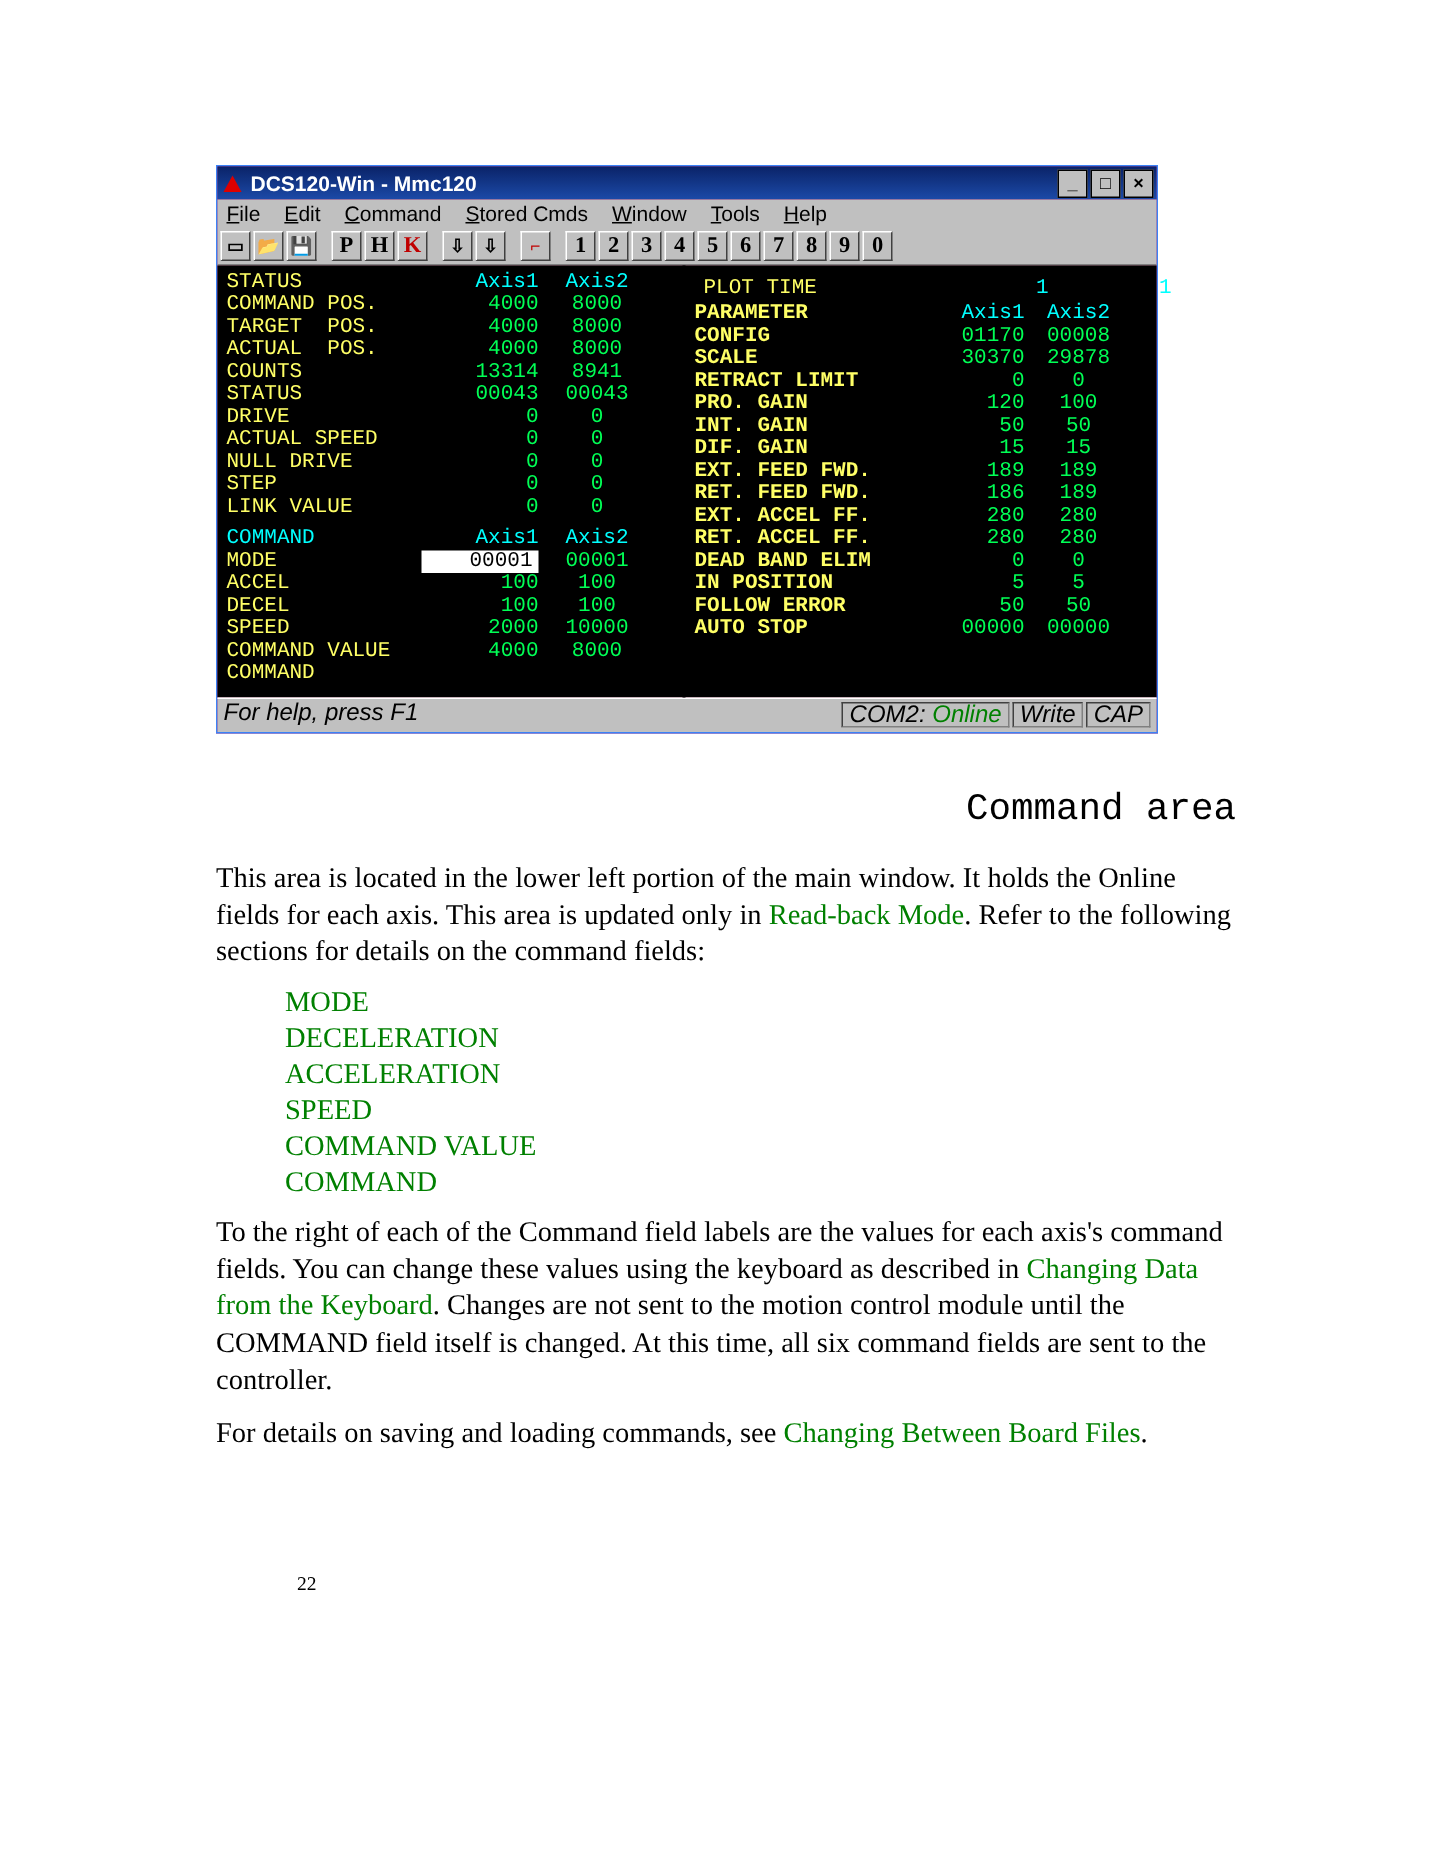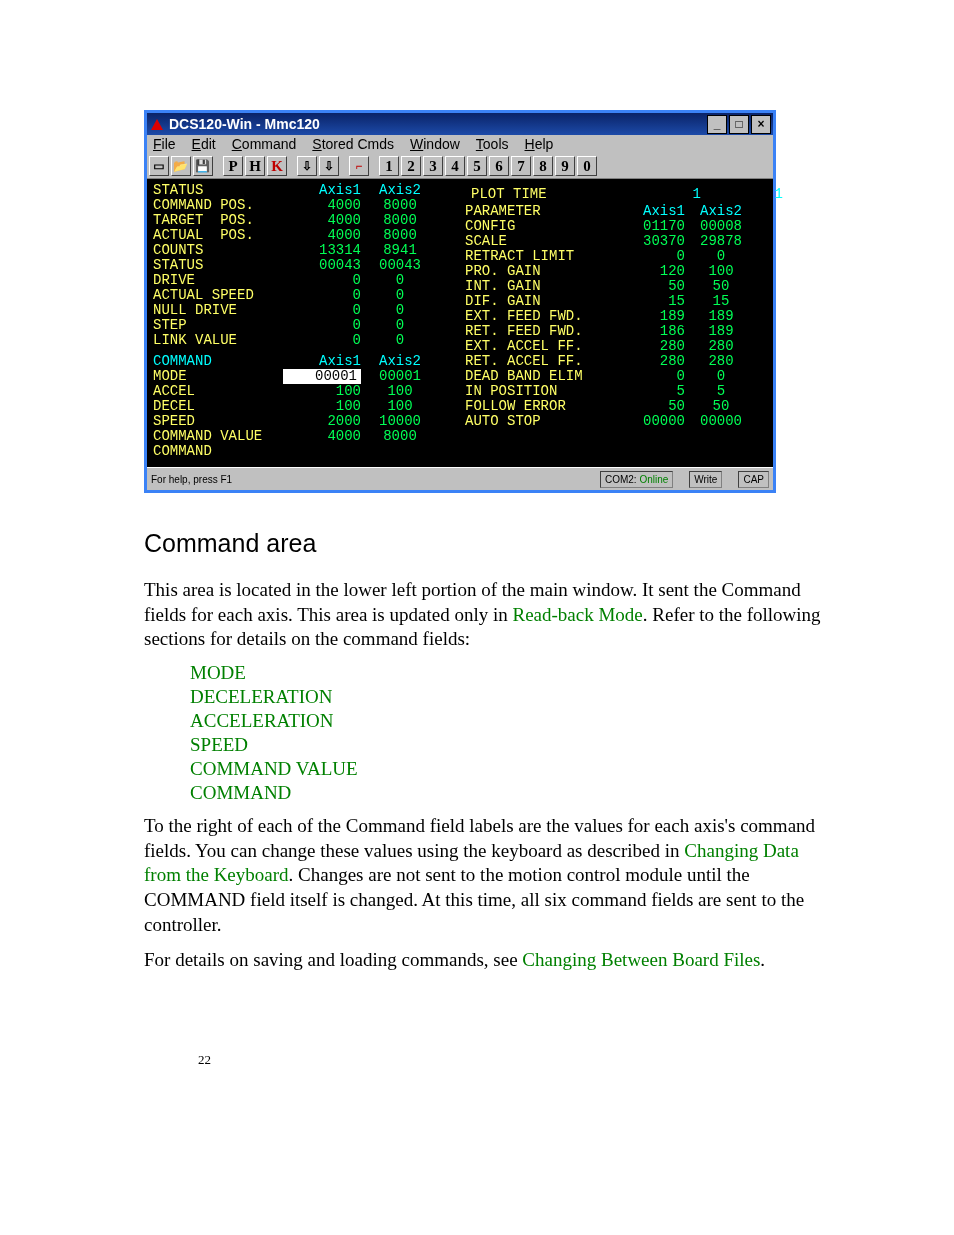--- a/index.html
+++ b/index.html
@@ -10,21 +10,21 @@
     background: #fff;
   }
   .page {
     width: 954px;
     padding: 110px 130px 40px 144px;
     box-sizing: border-box;
   }
   
   .appwin {
     width: 626px;
-    border: 3px solid #3b82f6;
+    border: 1px solid #3b82f6;
     background: #be185d;
     font-family: "Lucida Console","Courier New",monospace;
     font-size: 14px;
     line-height: 15px;
   }
   .titlebar {
     height: 22px;
     background: linear-gradient(#0a2368,#1c4aa8);
     color: #fff;
     display: flex;
@@ -100,48 +100,50 @@
   .lbl { color: #ffff66; width: 130px; }
   .v1  { color: #00ff55; width: 78px; text-align: right; }
   .v2  { color: #00ff55; width: 78px; text-align: center; }
   .hdr .v1, .hdr .v2 { color:#00ffff; }
   .plot { display:flex; color:#ffff66; padding:4px 8px 2px 6px;}
   .plot .pv { color:#00ffff; width:82px; text-align:right;}
   .cmdhdr .lbl{ color:#00ffff;}
   .cmdhdr .v1,.cmdhdr .v2{ color:#00ffff;}
   .sel .v1 { background:#fff; color:#000; padding-right:4px; width:74px;}
   .sep { height:6px; }
-  .right .lbl { width: 148px; }
+  .right .lbl { width: 148px; font-weight: bold; }
   .right .v1 { width: 72px; }
   .right .v2 { width: 72px; }
   
   .statusbar {
     background:#c0c0c0;
     color:#000;
     font-family: Arial, sans-serif;
-    font-size: 10px;
+    font-size: 16px;
     display:flex;
-    align-items:center;
+    align-items:flex-start;
     padding:2px 4px;
     border-top:1px solid #fff;
     height:18px;
-  }
-  .sbright { margin-left:auto; display:flex; gap:16px;}
+    font-style:italic;
+  }
+  .sbright { margin-left:auto; display:flex; gap:2px;}
   .sbcell {
     border:1px solid #808080;
     border-top-color:#404040; border-left-color:#404040;
     padding:0 4px;
   }
   .sbcell .on { color:#008000;}
   
   h2 {
-    font-family: Liberation Sans, sans-serif;
+    font-family: Liberation Mono, monospace;
     font-size: 25px;
     font-weight: normal;
     margin: 36px 0 20px 0;
+    text-align: right;
   }
   p { margin: 10px 0; line-height: 1.3; }
   .grn { color: #008000; }
   .linklist { margin: 4px 0 4px 46px; }
   .linklist div { color:#008000; margin:2px 0; }
   .pgnum { margin-top: 80px; margin-left: 54px; font-size:13px;}
 </style>
 </head>
 <body>
 
@@ -282,21 +284,21 @@
         </span>
         <span class="sbcell">Write</span>
         <span class="sbcell">CAP</span>
       </div>
     </div>
   </div>
 
   <h2>Command area</h2>
 
   <p>
-    <span>This area is located in the lower left portion of the main window.  It sent the Command fields for each axis.  This area is updated only in </span><span class="grn">Read-back Mode</span><span>.  Refer to the following sections for details on the command fields:</span>
+    <span>This area is located in the lower left portion of the main window.  It holds the Online fields for each axis.  This area is updated only in </span><span class="grn">Read-back Mode</span><span>.  Refer to the following sections for details on the command fields:</span>
   </p>
 
   <div class="linklist">
     <div>MODE</div>
     <div>DECELERATION</div>
     <div>ACCELERATION</div>
     <div>SPEED</div>
     <div>COMMAND VALUE</div>
     <div>COMMAND</div>
   </div>

